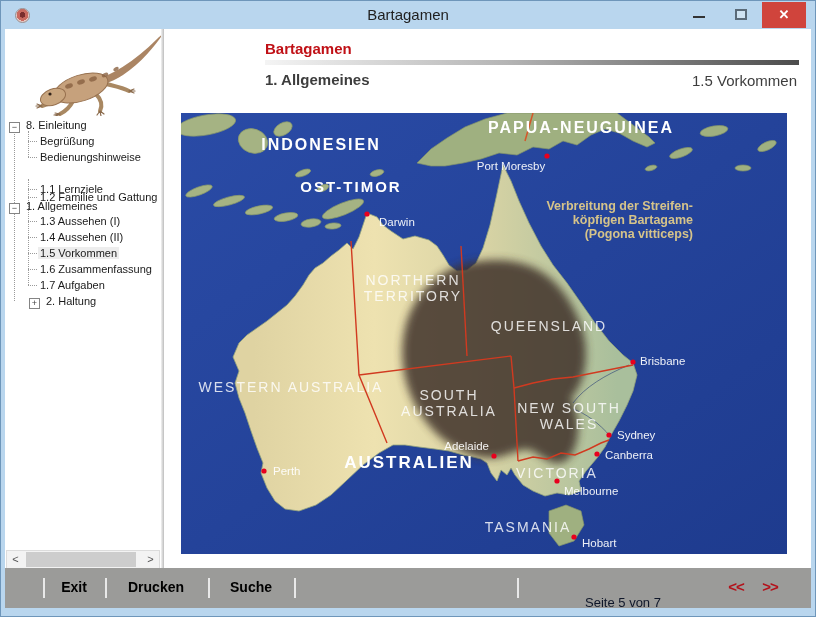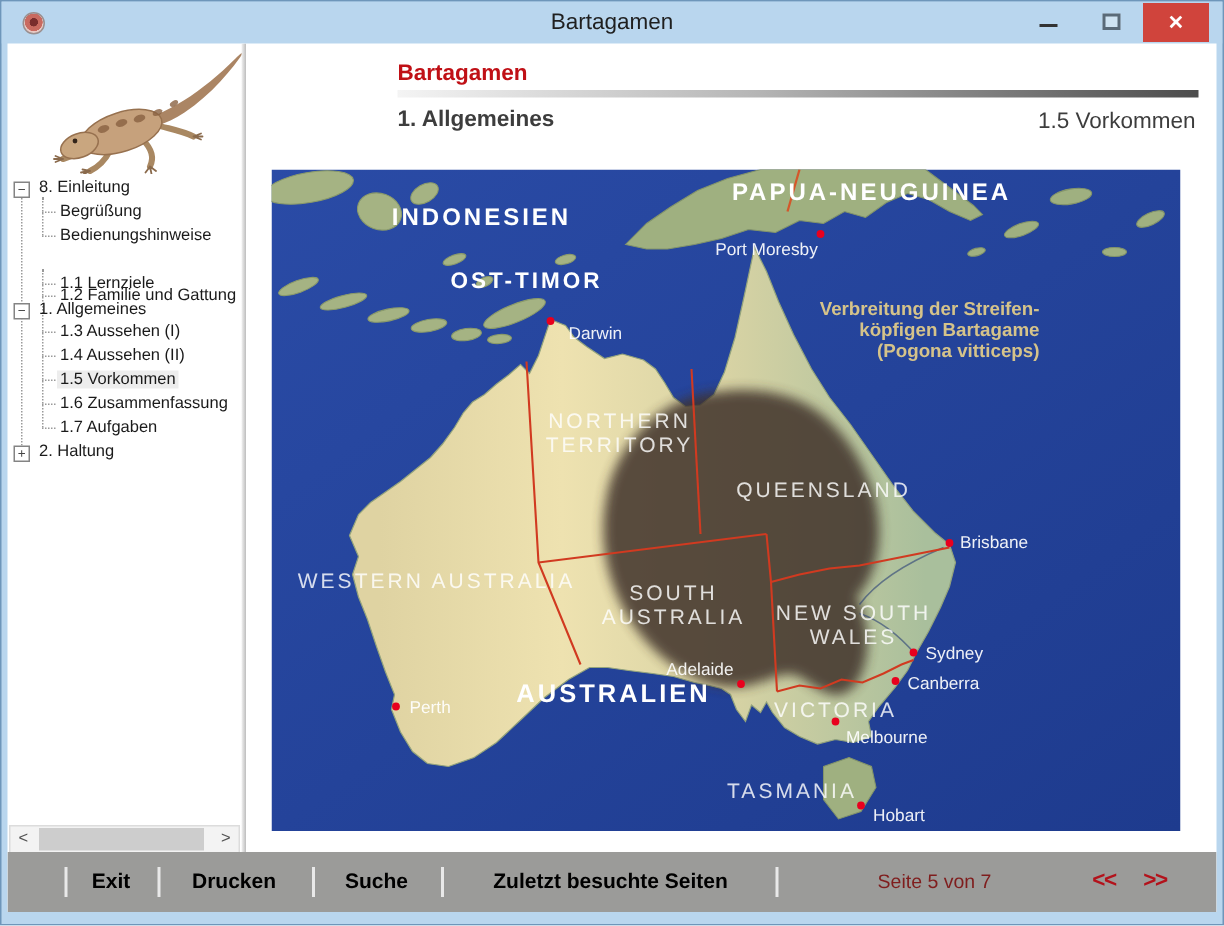--- a/index.html
+++ b/index.html
@@ -46,21 +46,21 @@
   .hscroll .arrow{ position:absolute; top:0; width:17px; height:17px; color:#555; font-size:11px;
                    line-height:17px; text-align:center; cursor:pointer; }
   .hscroll .arrow.left{ left:0; }
   .hscroll .arrow.right{ right:0; }
   .hscroll .thumb{ position:absolute; left:19px; top:1px; width:110px; height:15px; background:#cdcdcd; cursor:pointer; }
   
   .footerbar{ position:absolute; left:0; right:0; bottom:0; height:40px; background:#9b9b99; }
   .fsep{ position:absolute; top:10px; width:2px; height:20px; background:#e9e9e9; }
   .fbtn{ position:absolute; top:11px; transform:translateX(-50%); font-size:14px; font-weight:bold;
          color:#000000; white-space:nowrap; cursor:pointer; }
-  .fstatus{ position:absolute; top:12px; transform:translateX(-50%); font-size:13px; color:#7f1d1d; white-space:nowrap;text-align:center; }
+  .fstatus{ position:absolute; top:27px; transform:translateX(-50%); font-size:13px; color:#0f172a; white-space:nowrap;text-align:center; }
   .fnav{ position:absolute; top:10px; transform:translateX(-50%); font-size:15px; font-weight:bold;
          color:#b3121b; letter-spacing:-1px; cursor:pointer; }
   
   .map{ position:absolute; left:176px; top:84px; width:606px; height:441px; }
   .lizard{ position:absolute; left:18px; top:2px; width:150px; height:85px; }
 </style>
 </head>
 <body>
 
 <div class="window">
@@ -110,21 +110,21 @@
     <div class="tree-row child" style="top:104px;"><span class="tree-label">Begrüßung</span></div>
     <div class="tree-row child" style="top:120px;"><span class="tree-label">Bedienungshinweise</span></div>
     <div class="tree-row root" style="top:136px;margin-top:33px;"><span class="expander">−</span><span class="tree-label">1. Allgemeines</span></div>
     <div class="tree-row child" style="top:152px;"><span class="tree-label">1.1 Lernziele</span></div>
     <div class="tree-row child" style="top:160px;"><span class="tree-label">1.2 Familie und Gattung</span></div>
     <div class="tree-row child" style="top:184px;"><span class="tree-label">1.3 Aussehen (I)</span></div>
     <div class="tree-row child" style="top:200px;"><span class="tree-label">1.4 Aussehen (II)</span></div>
     <div class="tree-row child selected" style="top:216px;"><span class="tree-label">1.5 Vorkommen</span></div>
     <div class="tree-row child" style="top:232px;"><span class="tree-label">1.6 Zusammenfassung</span></div>
     <div class="tree-row child" style="top:248px;"><span class="tree-label">1.7 Aufgaben</span></div>
-    <div class="tree-row root" style="top:264px;"><span class="expander">+</span><span class="tree-label">2. Haltung</span></div>
+    <div class="tree-row root" style="top:264px;margin-left:20px;"><span class="expander">+</span><span class="tree-label">2. Haltung</span></div>
 
     <div class="hscroll">
       <span class="arrow left">&lt;</span>
       <span class="thumb"></span>
       <span class="arrow right">&gt;</span>
     </div>
 
     <div class="divider"></div>
 
     <div class="brand">Bartagamen</div>
@@ -258,21 +258,20 @@
     </svg>
 
     <div class="footerbar">
       <span class="fsep" style="left:38px;"></span>
       <span class="fbtn" style="left:69px;">Exit</span>
       <span class="fsep" style="left:100px;"></span>
       <span class="fbtn" style="left:151px;text-align:center;">Drucken</span>
       <span class="fsep" style="left:203px;"></span>
       <span class="fbtn" style="left:246px;">Suche</span>
       <span class="fsep" style="left:289px;"></span>
-      <span class="fbtn" style="left:402px;">Zuletzt besuchte Seiten</span>
       <span class="fsep" style="left:512px;"></span>
       <span class="fstatus" style="left:618px;">Seite 5 von 7</span>
       <span class="fnav" style="left:731px;">&lt;&lt;</span>
       <span class="fnav" style="left:765px;">&gt;&gt;</span>
     </div>
 
   </div>
 </div>
 
 </body></html>

